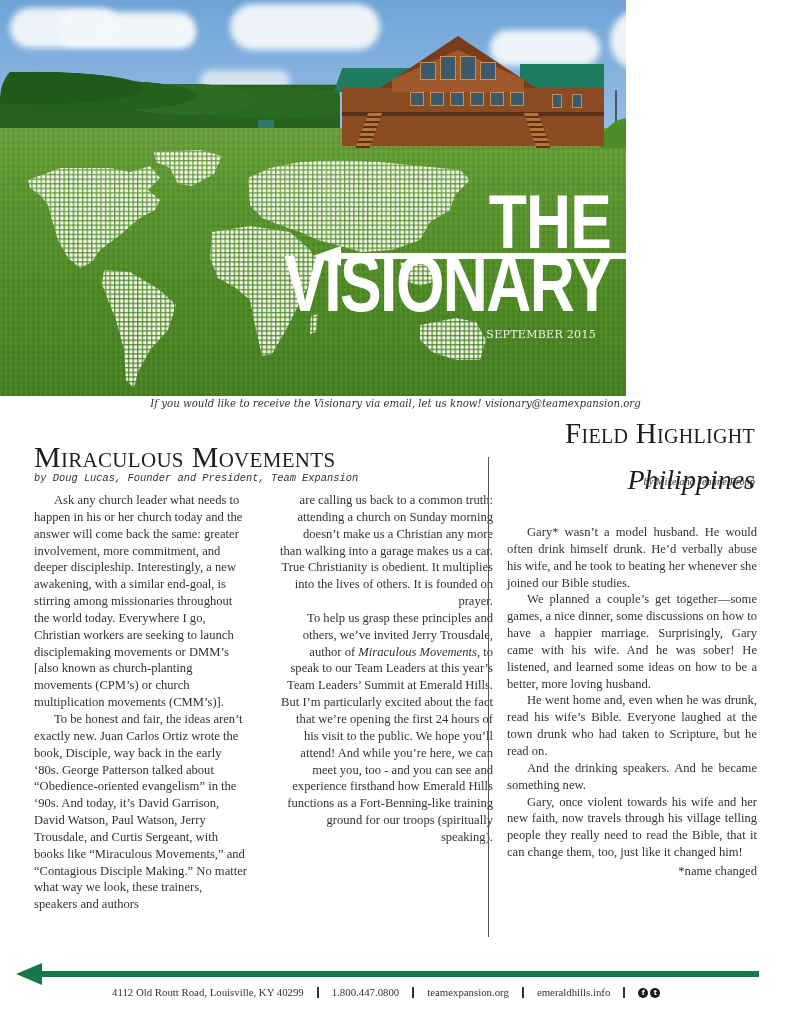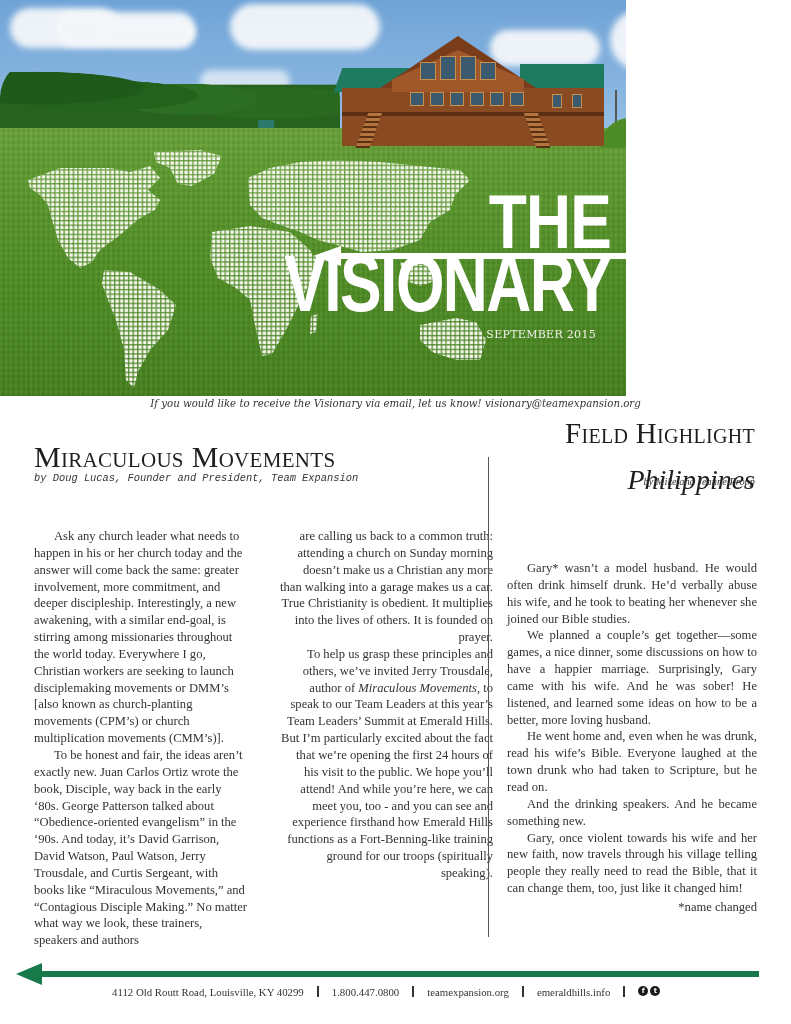--- a/index.html
+++ b/index.html
@@ -51,38 +51,38 @@
                 border-top:10px solid transparent; border-bottom:10px solid transparent; border-right:28px solid #ffffff; }
   .issue-date { position:absolute; right:30px; top:328px; font-family:"DejaVu Serif", serif; font-size:11px; color:#f1f1ea; letter-spacing:.3px; }
 
   
   .subscribe { position:absolute; left:0; top:398px; width:791px; text-align:center; font-style:italic; font-size:10.2px; color:#333; }
 
   .art-title { font-family:"Liberation Serif", serif; font-variant:small-caps; color:#1e1e1e; }
   .left-title { position:absolute; left:34px; top:440px; font-size:30px; line-height:34px; letter-spacing:.3px; }
   .left-byline { position:absolute; left:34px; top:472px; font-style:italic; font-size:10.4px; font-family:Liberation Mono, monospace; color:#333; }
 
-  .col { position:absolute; font-family:"Liberation Serif", serif; font-size:12.6px; line-height:16.85px; color:#333;margin-top:36px; }
+  .col { position:absolute; font-family:"Liberation Serif", serif; font-size:12.6px; line-height:16.85px; color:#333; }
   .col p { text-indent:20px; }
   .col1 { left:34px; top:492px; width:214px; }
   .col2 { left:279px; top:492px; width:214px;text-align:right; }
   .col3 { left:507px; top:524px; width:250px; text-align:justify; }
 
   .divider { position:absolute; left:488px; top:457px; width:1px; height:480px; background:#555; }
 
   .right-title { position:absolute; right:36px; top:416px; font-size:29px; line-height:34px; letter-spacing:.3px; }
   .right-sub { position:absolute; right:36px; top:464px; font-family:"Liberation Serif", serif; font-style:italic; font-size:28px; line-height:32px; color:#1e1e1e; }
   .right-byline { position:absolute; right:36px; top:476px; font-family:"Liberation Serif", serif; font-style:italic; font-size:10.4px; color:#333; }
   .note { text-align:right; text-indent:0 !important; margin-top:2px; }
 
   
   .footer-line { position:absolute; left:40px; top:971px; width:719px; height:6px; background:#17784a; }
   .footer-arrowhead { position:absolute; left:16px; top:963px; width:0; height:0;
                       border-top:11px solid transparent; border-bottom:11px solid transparent; border-right:26px solid #17784a; }
-  .footer-info { position:absolute; left:112px; top:986px; font-family:"Liberation Serif", serif; font-size:10.8px; color:#333; display:flex; align-items:flex-start; white-space:nowrap; }
+  .footer-info { position:absolute; left:112px; top:986px; font-family:"Liberation Serif", serif; font-size:10.8px; color:#333; display:flex; align-items:flex-end; white-space:nowrap; }
   .sep { display:inline-block; width:2px; height:11px; background:#333; margin:0 13px; }
   .social { display:inline-flex; gap:2px; }
   .social span { display:inline-flex; width:10px; height:10px; border-radius:50%; background:#1b1b1b; color:#fff; font-family:"DejaVu Sans", sans-serif; font-size:7px; font-weight:bold; align-items:center; justify-content:center; }
   i { font-style:italic; }
 </style>
 </head>
 <body>
 
 <div class="hero">
   <div class="cloud" style="left:10px;top:8px;width:110px;height:40px;"></div>

